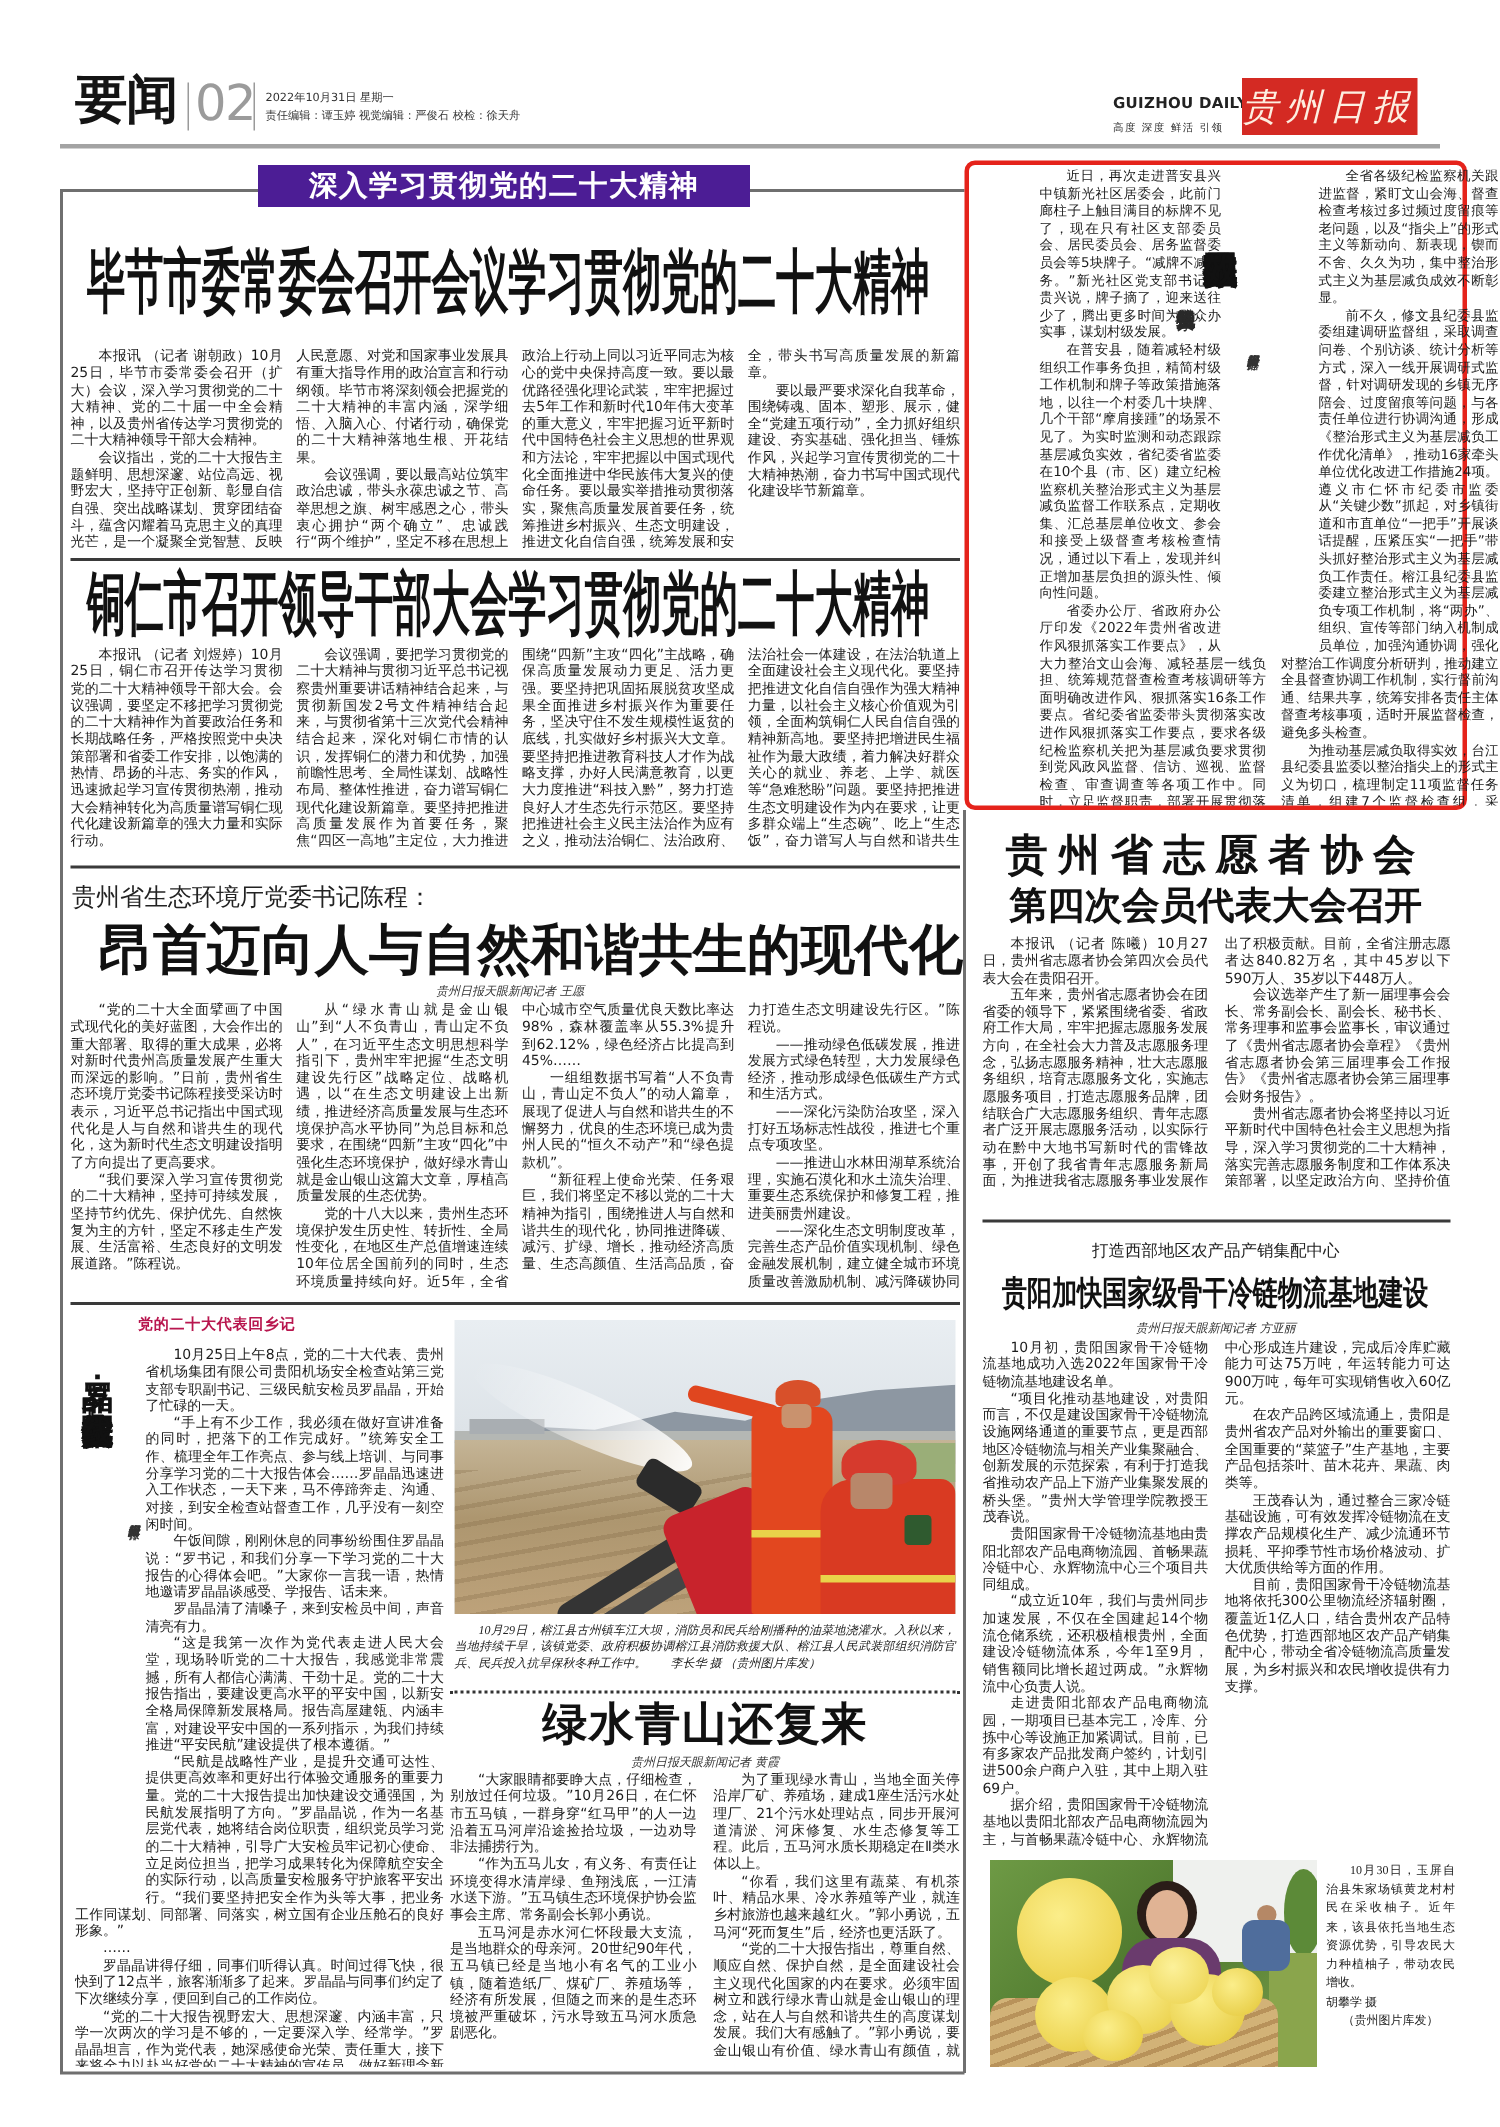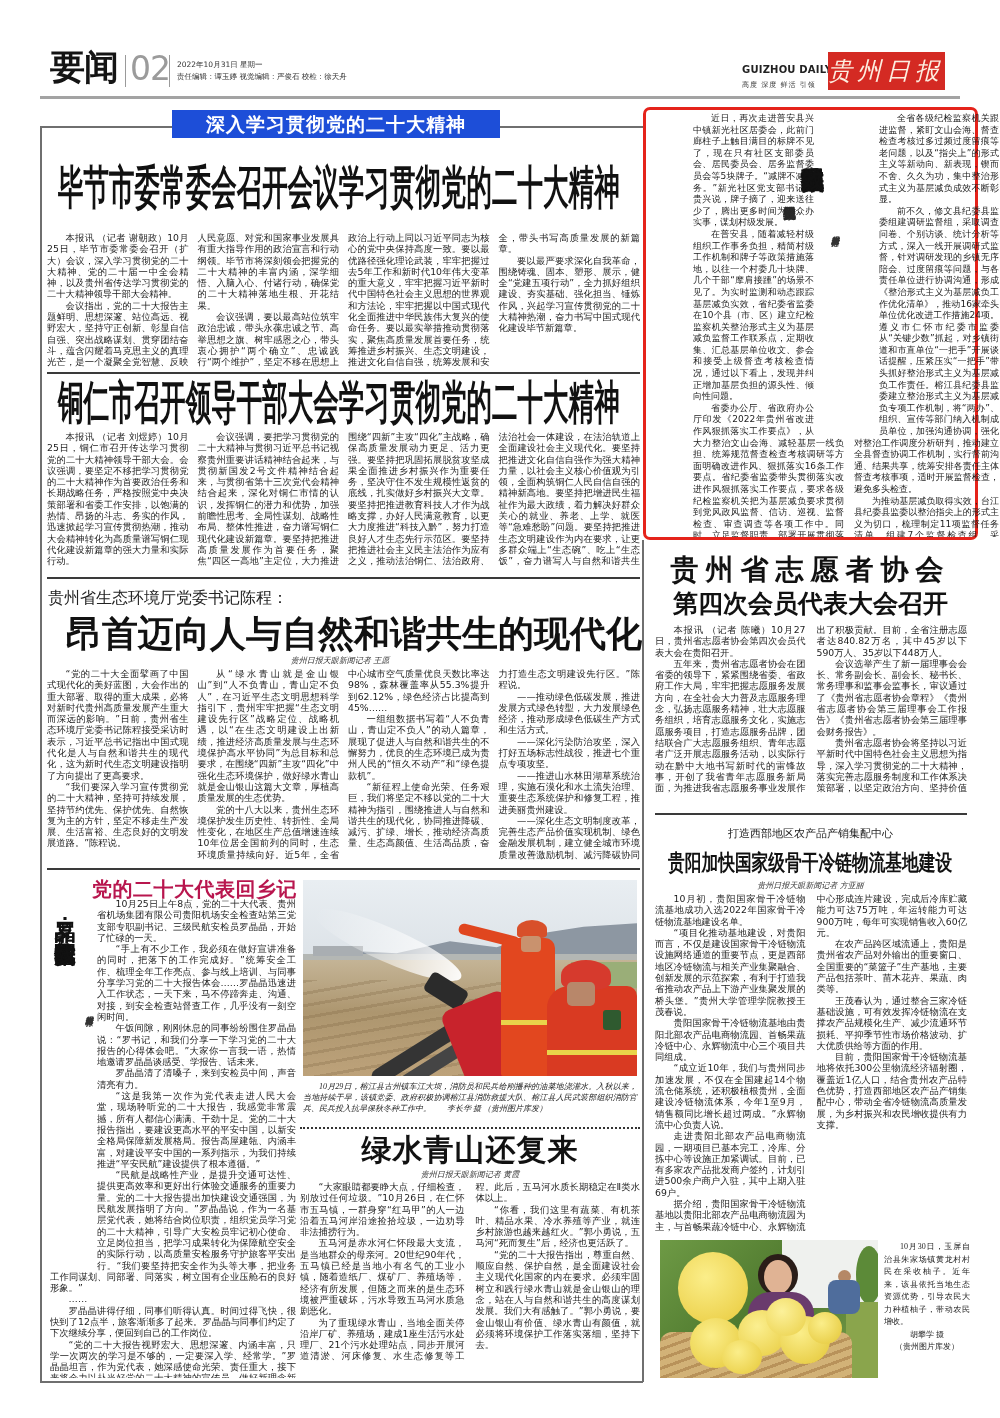--- a/index.html
+++ b/index.html
@@ -12,42 +12,42 @@
   .hdr-small{left:177px;font-size:7.5px;color:#333;white-space:nowrap;}
   .brand-en{left:742px;top:64px;font-size:10px;font-weight:bold;color:#222;letter-spacing:0.2px;}
   .slogan{left:742px;top:80px;font-size:7px;color:#333;letter-spacing:1px;}
   .logo{left:828px;top:52px;width:117px;height:38px;background:#d42a23;color:#fdeee0;font-family:"DejaVu Serif",serif;font-style:italic;font-size:24px;line-height:38px;text-align:left;letter-spacing:5px;}
   .top-rule{left:40px;top:96px;width:920px;height:3px;background:#a3a3a3;}
   
   .frame-l{left:40px;top:126px;width:1.5px;height:1256px;background:#6f6f6f;}
   .frame-t{left:40px;top:126px;width:603px;height:1.5px;background:#6f6f6f;}
   .frame-b{left:40px;top:1381px;width:603px;height:1.5px;background:#6f6f6f;}
   .frame-r{left:642px;top:540px;width:1.5px;height:842px;background:#6f6f6f;}
-  .banner{left:172px;top:110px;width:328px;height:28px;background:#1d4ed8;color:#fff;font-size:19px;font-weight:bold;line-height:28px;text-align:center;letter-spacing:1px;}
+  .banner{left:172px;top:110px;width:328px;height:28px;background:#4c1d95;color:#fff;font-size:19px;font-weight:bold;line-height:28px;text-align:center;letter-spacing:1px;}
   
   .hl-cond{white-space:nowrap;font-weight:bold;font-size:46px;line-height:48px;color:#111;transform:scaleX(0.555);transform-origin:0 0;}
   .kicker{font-size:16px;color:#222;white-space:nowrap;}
   .hl-serif{font-family:"DejaVu Serif",serif;font-weight:bold;color:#111;white-space:nowrap;}
   .byline{font-size:8px;color:#333;text-align:center;font-family:"DejaVu Serif",serif;font-style:italic;}
   .sep{height:0;border-top:2px solid #3a3a3a;}
   .sep-dot{height:0;border-top:2px dotted #333;}
   
   .body{font-size:9.3px;line-height:11.3px;color:#1c1c1c;overflow:hidden;text-align:justify;}
   .body p{margin:0;text-indent:2em;}
   .cols4{column-count:4;column-gap:9px;column-fill:auto;}
   .cols2{column-count:2;column-gap:11px;column-fill:auto;}
   
   .redbox{left:643px;top:107px;width:335px;height:433px;border:3px solid #e5231b;border-radius:7px;box-sizing:border-box;}
   .rb-text{position:absolute;top:3px;height:424px;font-size:9px;line-height:11.6px;overflow:hidden;text-align:justify;color:#1c1c1c;margin-left:36px;}
   .rb-text p{margin:0;text-indent:2em;}
   .float-r{float:right;width:30px;height:300px;margin-top:24px;}
   .float-l{float:left;width:25px;height:295px;margin-top:24px;}
   .vert{writing-mode:vertical-rl;white-space:nowrap;}
   
-  .sec-label{left:92px;top:876px;font-size:20px;font-weight:bold;color:#b8164e;letter-spacing:0.5px;}
+  .sec-label{left:92px;top:876px;font-size:10px;font-weight:bold;color:#b8164e;letter-spacing:0.5px;}
   .luo-box{left:50px;top:898px;width:246px;height:480px;}
   .luo-float{float:left;width:47px;height:372px;}
   .caption{font-size:8px;line-height:11px;color:#222;font-family:Liberation Serif, serif;font-style:italic;text-align:justify;}
   .caption p{margin:0;text-indent:2em;}
   .photo{overflow:hidden;}
   .photo div{position:absolute;}
 </style>
 </head>
 <body>
 
@@ -146,20 +146,21 @@
   </div>
   <div class="abs caption" style="left:303px;top:1081px;width:334px">
     <p><span>10月29日，榕江县古州镇车江大坝，消防员和民兵给刚播种的油菜地浇灌水。入秋以来，当地持续干旱，该镇党委、政府积极协调榕江县消防救援大队、榕江县人民武装部组织消防官兵、民兵投入抗旱保秋冬种工作中。</span>　　<span>李长华 摄 （贵州图片库发）</span></p>
   </div>
   <div class="abs sep-dot" style="left:300px;top:1127px;width:340px"></div>
 
   <div class="abs hl-serif" style="left:300px;top:1132px;width:340px;text-align:center;font-size:30px;line-height:36px;letter-spacing:1px">绿水青山还复来</div>
   <div class="abs byline" style="left:300px;top:1169px;width:340px">贵州日报天眼新闻记者  黄霞</div>
   <div class="abs body cols2" style="left:300px;top:1181px;width:340px;height:197px">
       <p>“大家眼睛都要睁大点，仔细检查，别放过任何垃圾。”10月26日，在仁怀市五马镇，一群身穿“红马甲”的人一边沿着五马河岸沿途捡拾垃圾，一边劝导非法捕捞行为。</p>
+      <p>“作为五马儿女，有义务、有责任让环境变得水清岸绿、鱼翔浅底，一江清水送下游。”五马镇生态环境保护协会监事会主席、常务副会长郭小勇说。</p>
       <p>五马河是赤水河仁怀段最大支流，是当地群众的母亲河。20世纪90年代，五马镇已经是当地小有名气的工业小镇，随着造纸厂、煤矿厂、养殖场等，经济有所发展，但随之而来的是生态环境被严重破坏，污水导致五马河水质急剧恶化。</p>
       <p>为了重现绿水青山，当地全面关停沿岸厂矿、养殖场，建成1座生活污水处理厂、21个污水处理站点，同步开展河道清淤、河床修复、水生态修复等工程。此后，五马河水质长期稳定在Ⅱ类水体以上。</p>
       <p>“你看，我们这里有蔬菜、有机茶叶、精品水果、冷水养殖等产业，就连乡村旅游也越来越红火。”郭小勇说，五马河“死而复生”后，经济也更活跃了。</p>
       <p>“党的二十大报告指出，尊重自然、顺应自然、保护自然，是全面建设社会主义现代化国家的内在要求。必须牢固树立和践行绿水青山就是金山银山的理念，站在人与自然和谐共生的高度谋划发展。我们大有感触了。”郭小勇说，要金山银山有价值、绿水青山有颜值，就必须将环境保护工作落实落细，坚持下去。</p>
     </div>
 
   <div class="abs redbox">
     <div class="rb-text" style="left:11px;width:151px">
       <div class="float-r"></div>
     <p>近日，再次走进普安县兴中镇新光社区居委会，此前门廊柱子上触目满目的标牌不见了，现在只有社区支部委员会、居民委员会、居务监督委员会等5块牌子。“减牌不减服务。”新光社区党支部书记曾贵兴说，牌子摘了，迎来送往少了，腾出更多时间为群众办实事，谋划村级发展。</p>
@@ -217,17 +218,17 @@
     <div style="left:0;top:92px;width:192px;height:46px;background:repeating-linear-gradient(160deg,#d2b277 0 6px,#b8925a 6px 9px);border-radius:12px 12px 0 0"></div>
     <div style="left:30px;top:78px;width:52px;height:50px;border-radius:50%;background:radial-gradient(circle at 40% 35%,#fbee8a,#e6c838)"></div>
     <div style="left:78px;top:70px;width:48px;height:46px;border-radius:50%;background:radial-gradient(circle at 40% 35%,#fbef90,#e8cb3e)"></div>
     <div style="left:120px;top:76px;width:50px;height:48px;border-radius:50%;background:radial-gradient(circle at 40% 35%,#fbee8a,#e3c535)"></div>
     <div style="left:106px;top:58px;width:40px;height:38px;border-radius:50%;background:radial-gradient(circle at 40% 35%,#fcf19a,#ead048)"></div>
     <div style="left:148px;top:72px;width:34px;height:32px;border-radius:50%;background:radial-gradient(circle at 40% 35%,#fbee8a,#e3c535)"></div>
     <div style="left:62px;top:100px;width:40px;height:34px;border-radius:50%;background:radial-gradient(circle at 40% 35%,#fbee8a,#e6c838)"></div>
   </div>
   <div class="abs caption" style="left:884px;top:1241px;width:86px;line-height:12.5px;font-style:normal">
     <p>10月30日，玉屏自治县朱家场镇黄龙村村民在采收柚子。近年来，该县依托当地生态资源优势，引导农民大力种植柚子，带动农民增收。</p>
-    <div style="text-align:center">胡攀学 摄</div>
+    <div style="">胡攀学 摄</div>
     <div style="text-align:center">（贵州图片库发）</div>
   </div>
 
 </div>
 
 </body></html>

